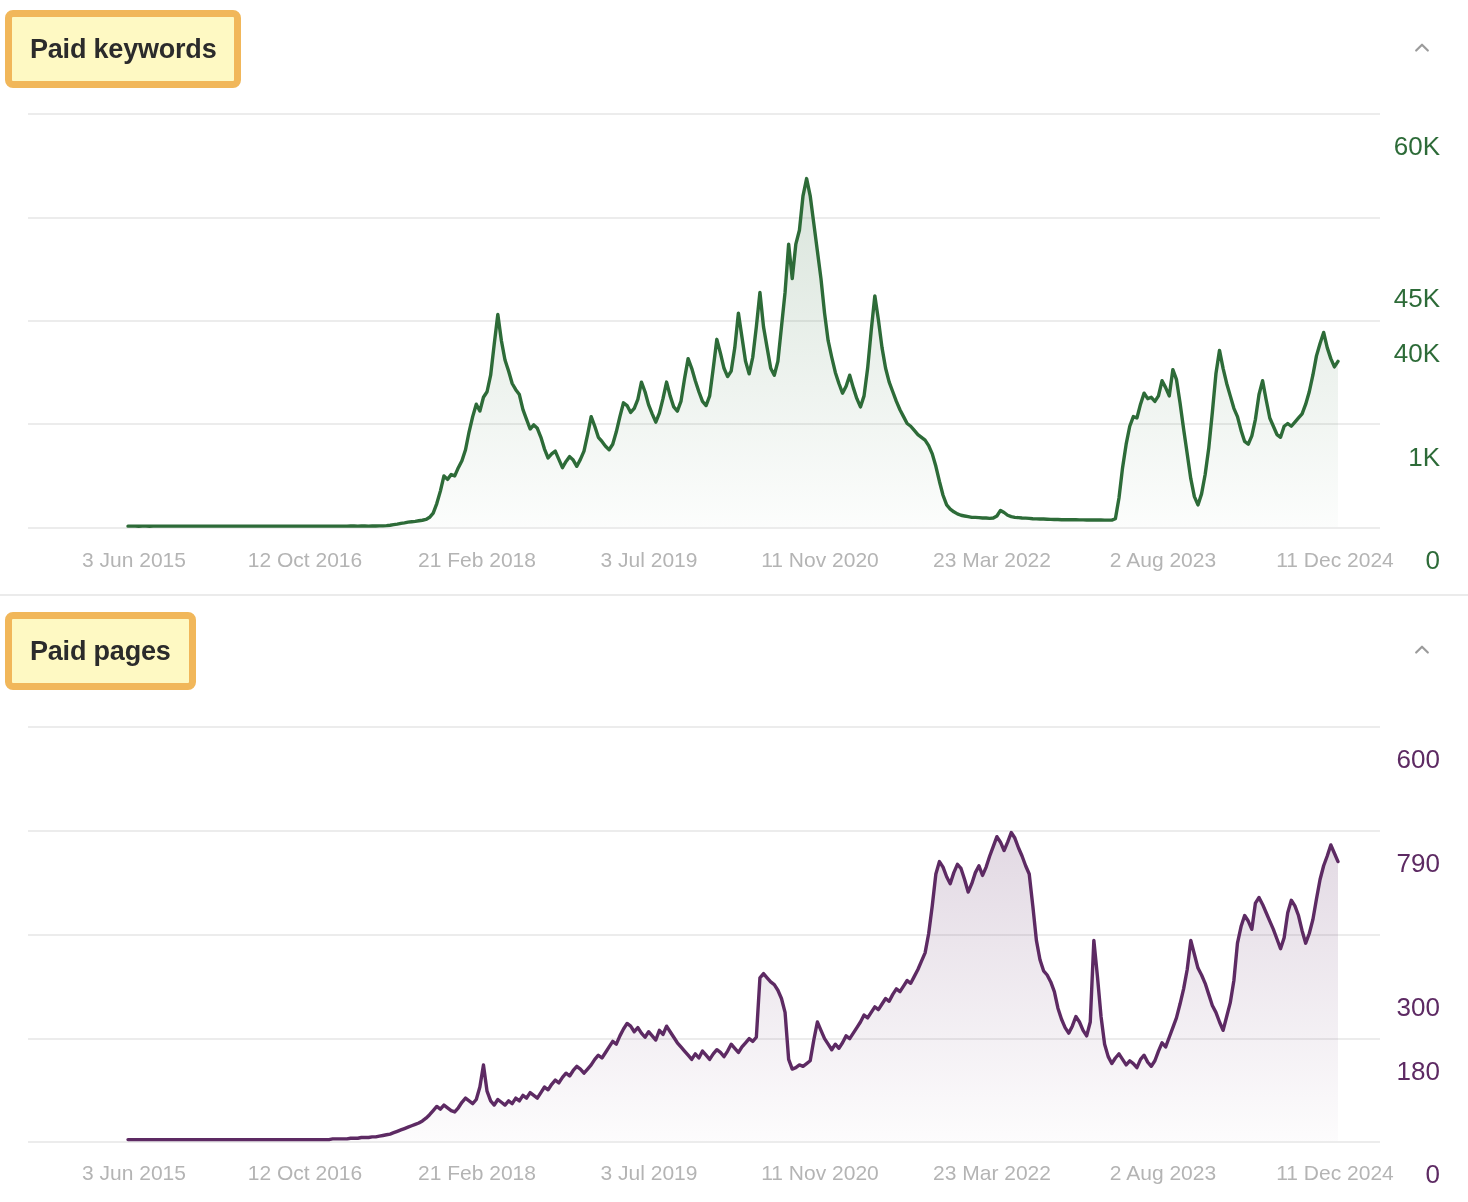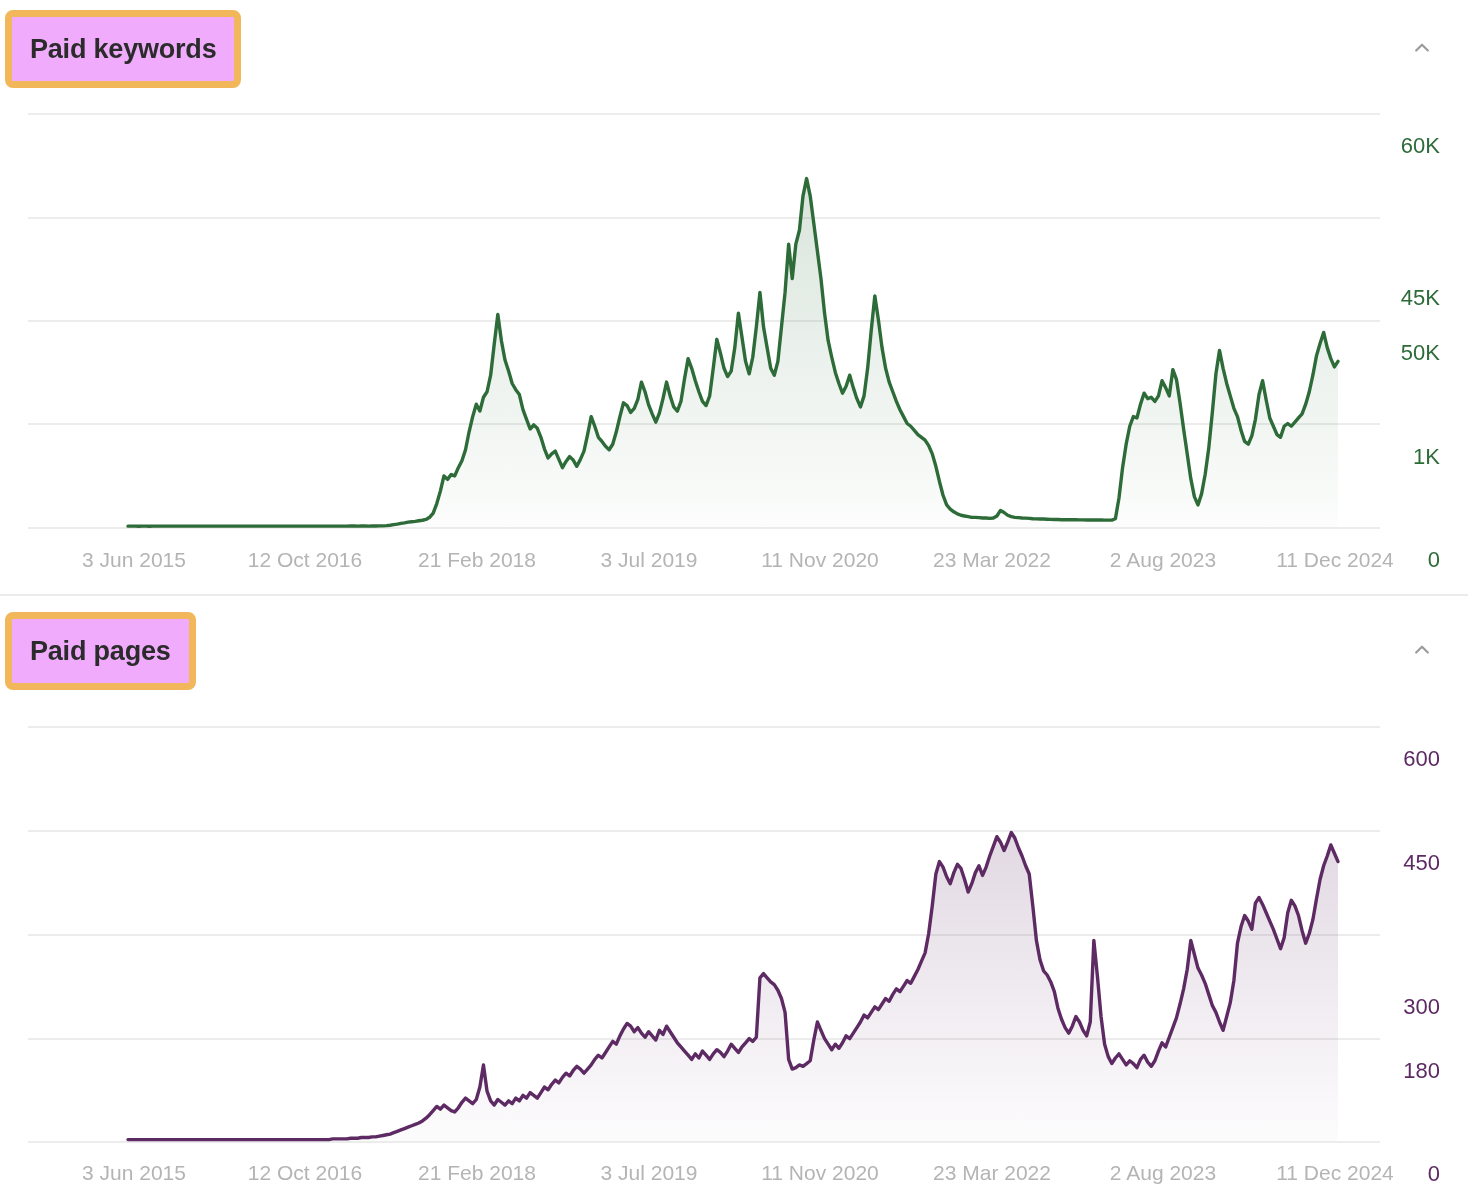--- a/index.html
+++ b/index.html
@@ -20,21 +20,21 @@
   
   .panel { position: relative; background: #fff; }
   .panel-head {
     position: relative;
     height: 98px;
   }
   .title-hl {
     position: absolute;
     border: 7px solid #f1b75a;
     border-radius: 8px;
-    background: #f0abfc;
+    background: #fef9c3;
     display: flex;
     align-items: center;
     padding: 0 18px;
   }
   .title-text {
     font-size: 27px;
     font-weight: bold;
     color: #2b2b2b;
     letter-spacing: -0.2px;
     white-space: nowrap;
@@ -63,21 +63,21 @@
   .gridline {
     position: absolute;
     left: 28px;
     right: 88px;
     height: 2px;
     background: #ececec;
   }
   .ylabel {
     position: absolute;
     right: 28px;
-    font-size: 22px;
+    font-size: 26px;
     text-align: right;
     transform: translateY(-50%);
     white-space: nowrap;
   }
   .ylabel.green { color: #2d6b38; }
   .ylabel.purple { color: #5d2a63; }
   .xlabel {
     position: absolute;
     font-size: 21px;
     color: #b4b4b4;
@@ -118,21 +118,21 @@
     <div class="chart" style="top:0;height:595px;">
 
       <div class="gridline" style="top:113px;"></div>
       <div class="gridline" style="top:217px;"></div>
       <div class="gridline" style="top:320px;"></div>
       <div class="gridline" style="top:423px;"></div>
       <div class="gridline" style="top:527px;"></div>
 
       <div class="ylabel green" style="top:146px;">60K</div>
       <div class="ylabel green" style="top:250px;margin-top:48px;">45K</div>
-      <div class="ylabel green" style="top:353px;">50K</div>
+      <div class="ylabel green" style="top:353px;">40K</div>
       <div class="ylabel green" style="top:457px;">1K</div>
       <div class="ylabel green" style="top:560px;">0</div>
 
       <div class="xlabel" style="left:134px;top:548px;">3 Jun 2015</div>
       <div class="xlabel" style="left:305px;top:548px;">12 Oct 2016</div>
       <div class="xlabel" style="left:477px;top:548px;">21 Feb 2018</div>
       <div class="xlabel" style="left:649px;top:548px;">3 Jul 2019</div>
       <div class="xlabel" style="left:820px;top:548px;">11 Nov 2020</div>
       <div class="xlabel" style="left:992px;top:548px;">23 Mar 2022</div>
       <div class="xlabel" style="left:1163px;top:548px;">2 Aug 2023</div>
@@ -167,21 +167,21 @@
     </div>
 
     <div class="chart" style="top:8px;height:606px;">
       <div class="gridline" style="top:122px;"></div>
       <div class="gridline" style="top:226px;"></div>
       <div class="gridline" style="top:330px;"></div>
       <div class="gridline" style="top:434px;"></div>
       <div class="gridline" style="top:537px;"></div>
 
       <div class="ylabel purple" style="top:155px;">600</div>
-      <div class="ylabel purple" style="top:259px;">450</div>
+      <div class="ylabel purple" style="top:259px;">790</div>
       <div class="ylabel purple" style="top:363px;margin-top:40px;">300</div>
       <div class="ylabel purple" style="top:467px;">180</div>
       <div class="ylabel purple" style="top:570px;">0</div>
 
       <div class="xlabel" style="left:134px;top:557px;">3 Jun 2015</div>
       <div class="xlabel" style="left:305px;top:557px;">12 Oct 2016</div>
       <div class="xlabel" style="left:477px;top:557px;">21 Feb 2018</div>
       <div class="xlabel" style="left:649px;top:557px;">3 Jul 2019</div>
       <div class="xlabel" style="left:820px;top:557px;">11 Nov 2020</div>
       <div class="xlabel" style="left:992px;top:557px;">23 Mar 2022</div>

